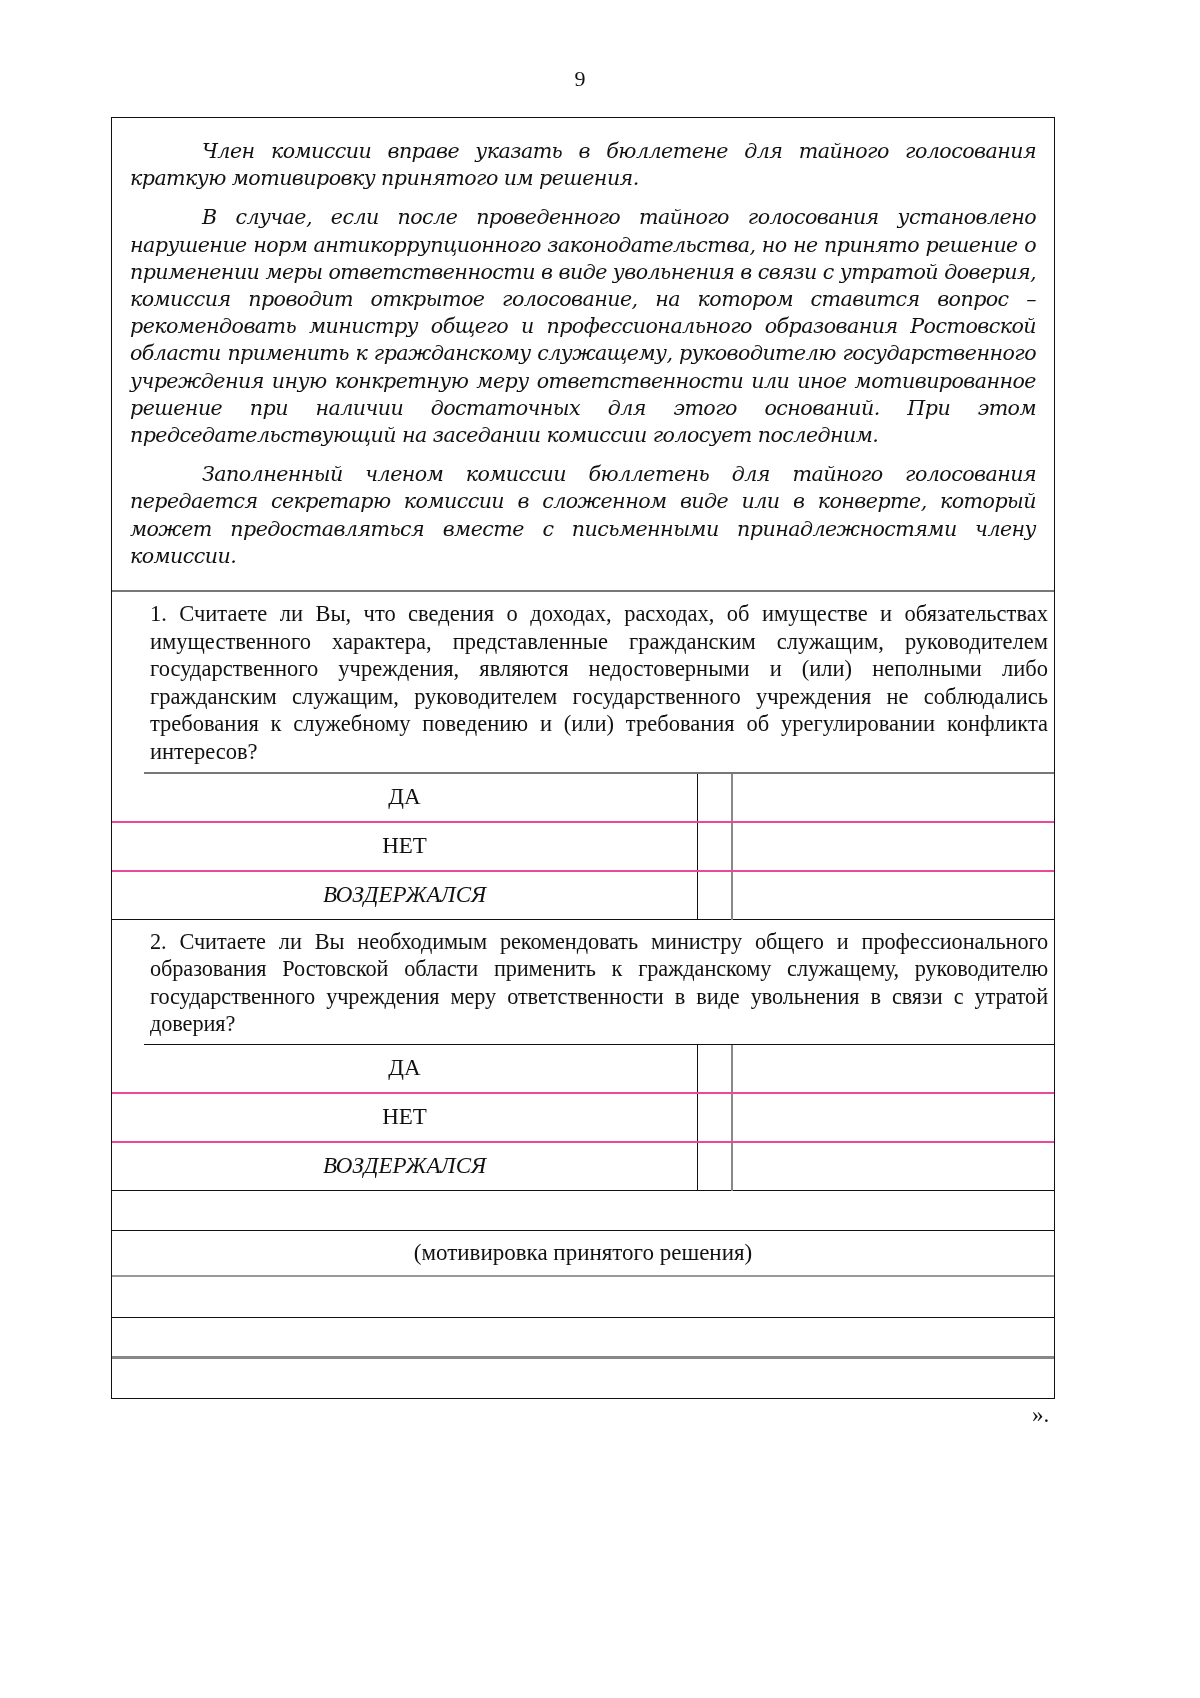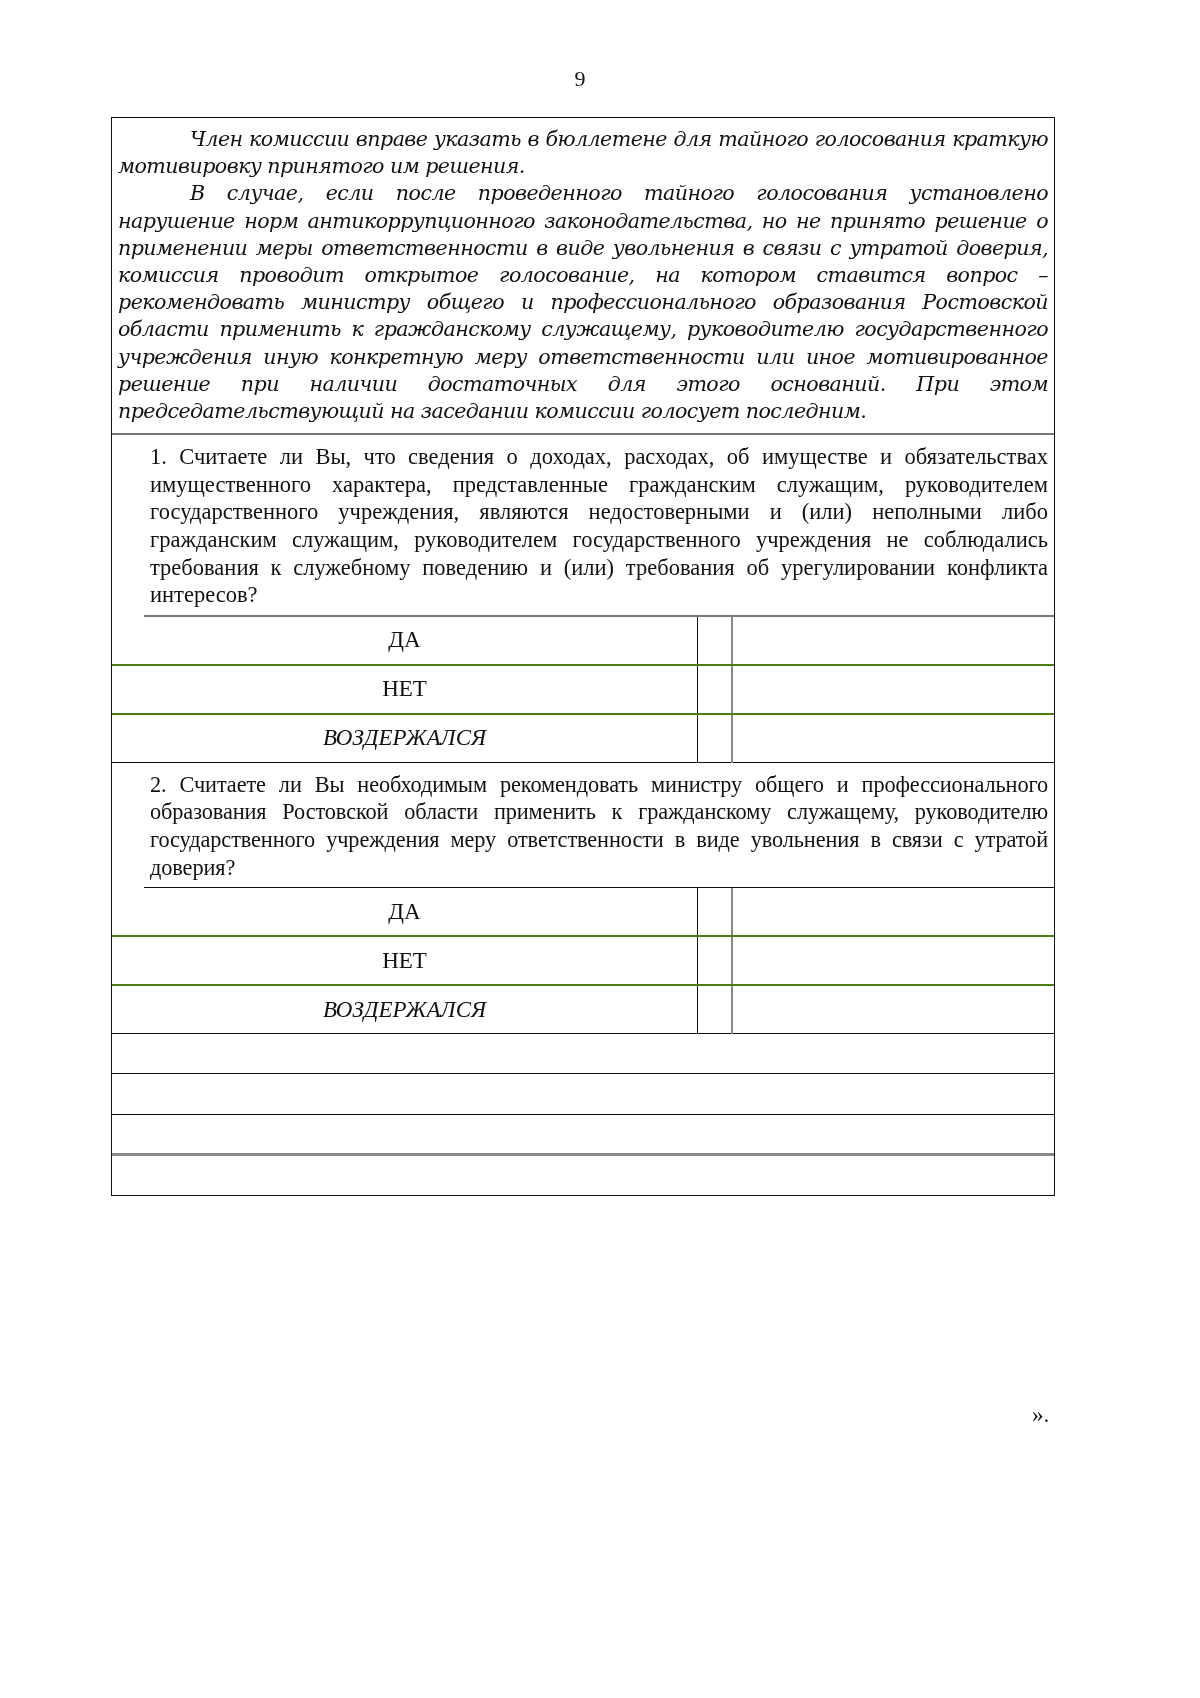--- a/index.html
+++ b/index.html
@@ -13,28 +13,28 @@
     border: 1.5px solid #111; box-sizing: border-box;
     font-family: "Liberation Serif", serif;
   }
   .intro {
     padding: 8px 6px 8px 6px;
     font-family: "DejaVu Serif", serif; font-style: italic;
     font-size: 20.6px; line-height: 27.2px; text-align: justify;
     letter-spacing: -0.55px;
     border-bottom: 2px solid #777;
   }
-  .intro p { margin: 0; text-indent: 72px; }
+  .intro p { margin: 12px; text-indent: 72px; }
   .question {
     padding: 8px 6px 6px 6px; font-size: 22.5px; line-height: 27.6px;
     text-align: justify; border-bottom: 2px solid #777; margin-left: 32px;
   }
   .q2 { font-size: 22.3px; letter-spacing: -0.1px; border-bottom: 1.5px solid #111; }
   .answers { width: 100%; border-collapse: collapse; }
-  .answers td { height: 47px; padding: 0; border-bottom: 2px solid #4d7c0f; font-size: 23px; }
+  .answers td { height: 47px; padding: 0; border-bottom: 2px solid #ec4899; font-size: 23px; }
   .answers tr:last-child td { border-bottom: 1.5px solid #111; font-style: italic; }
   .answers td.label { width: 585px; text-align: center; border-right: 1.5px solid #111; }
   .answers td.mark { width: 33px; border-right: 2px solid #888; }
   .answers td.space { }
   .motiv-row { height: 40px; border-bottom: 1.5px solid #111; box-sizing: border-box; }
   .motiv-caption {
     height: 46px; border-bottom: 2px solid #999; box-sizing: border-box;
     text-align: center; font-size: 23px; line-height: 44px;
   }
   .blank-row { height: 41px; border-bottom: 1.5px solid #111; box-sizing: border-box; }
@@ -47,20 +47,21 @@
 </style>
 </head>
 <body>
 
 <div class="page-number">9</div>
 
 <div class="form">
   <div class="intro">
     <p>Член комиссии вправе указать в бюллетене для тайного голосования краткую мотивировку принятого им решения.</p>
     <p>В случае, если после проведенного тайного голосования установлено нарушение норм антикоррупционного законодательства, но не принято решение о применении меры ответственности в виде увольнения в связи с утратой доверия, комиссия проводит открытое голосование, на котором ставится вопрос – рекомендовать министру общего и профессионального образования Ростовской области применить к гражданскому служащему, руководителю государственного учреждения иную конкретную меру ответственности или иное мотивированное решение при наличии достаточных для этого оснований. При этом председательствующий на заседании комиссии голосует последним.</p>
+    <p>Заполненный членом комиссии бюллетень для тайного голосования передается секретарю комиссии в сложенном виде или в конверте, который может предоставляться вместе с письменными принадлежностями члену комиссии.</p>
   </div>
 
   <div class="question q1">1. Считаете ли Вы, что сведения о доходах, расходах, об имуществе и обязательствах имущественного характера, представленные гражданским служащим, руководителем государственного учреждения, являются недостоверными и (или) неполными либо гражданским служащим, руководителем государственного учреждения не соблюдались требования к служебному поведению и (или) требования об урегулировании конфликта интересов?</div>
   <table class="answers">
     <tbody>
         <tr>
       <td class="label">ДА</td>
       <td class="mark"></td>
       <td class="space"></td>
     </tr>
@@ -92,18 +93,19 @@
     </tr>
     <tr>
       <td class="label">ВОЗДЕРЖАЛСЯ</td>
       <td class="mark"></td>
       <td class="space"></td>
     </tr>
   </tbody>
     </table>
 
   <div class="motiv-row"></div>
+  <div class="motiv-caption">(мотивировка принятого решения)</div>
   <div class="blank-row"></div>
   <div class="blank-row gray"></div>
   <div class="blank-row last"></div>
 </div>
 
 <div class="closing">».</div>
 
 </body></html>

